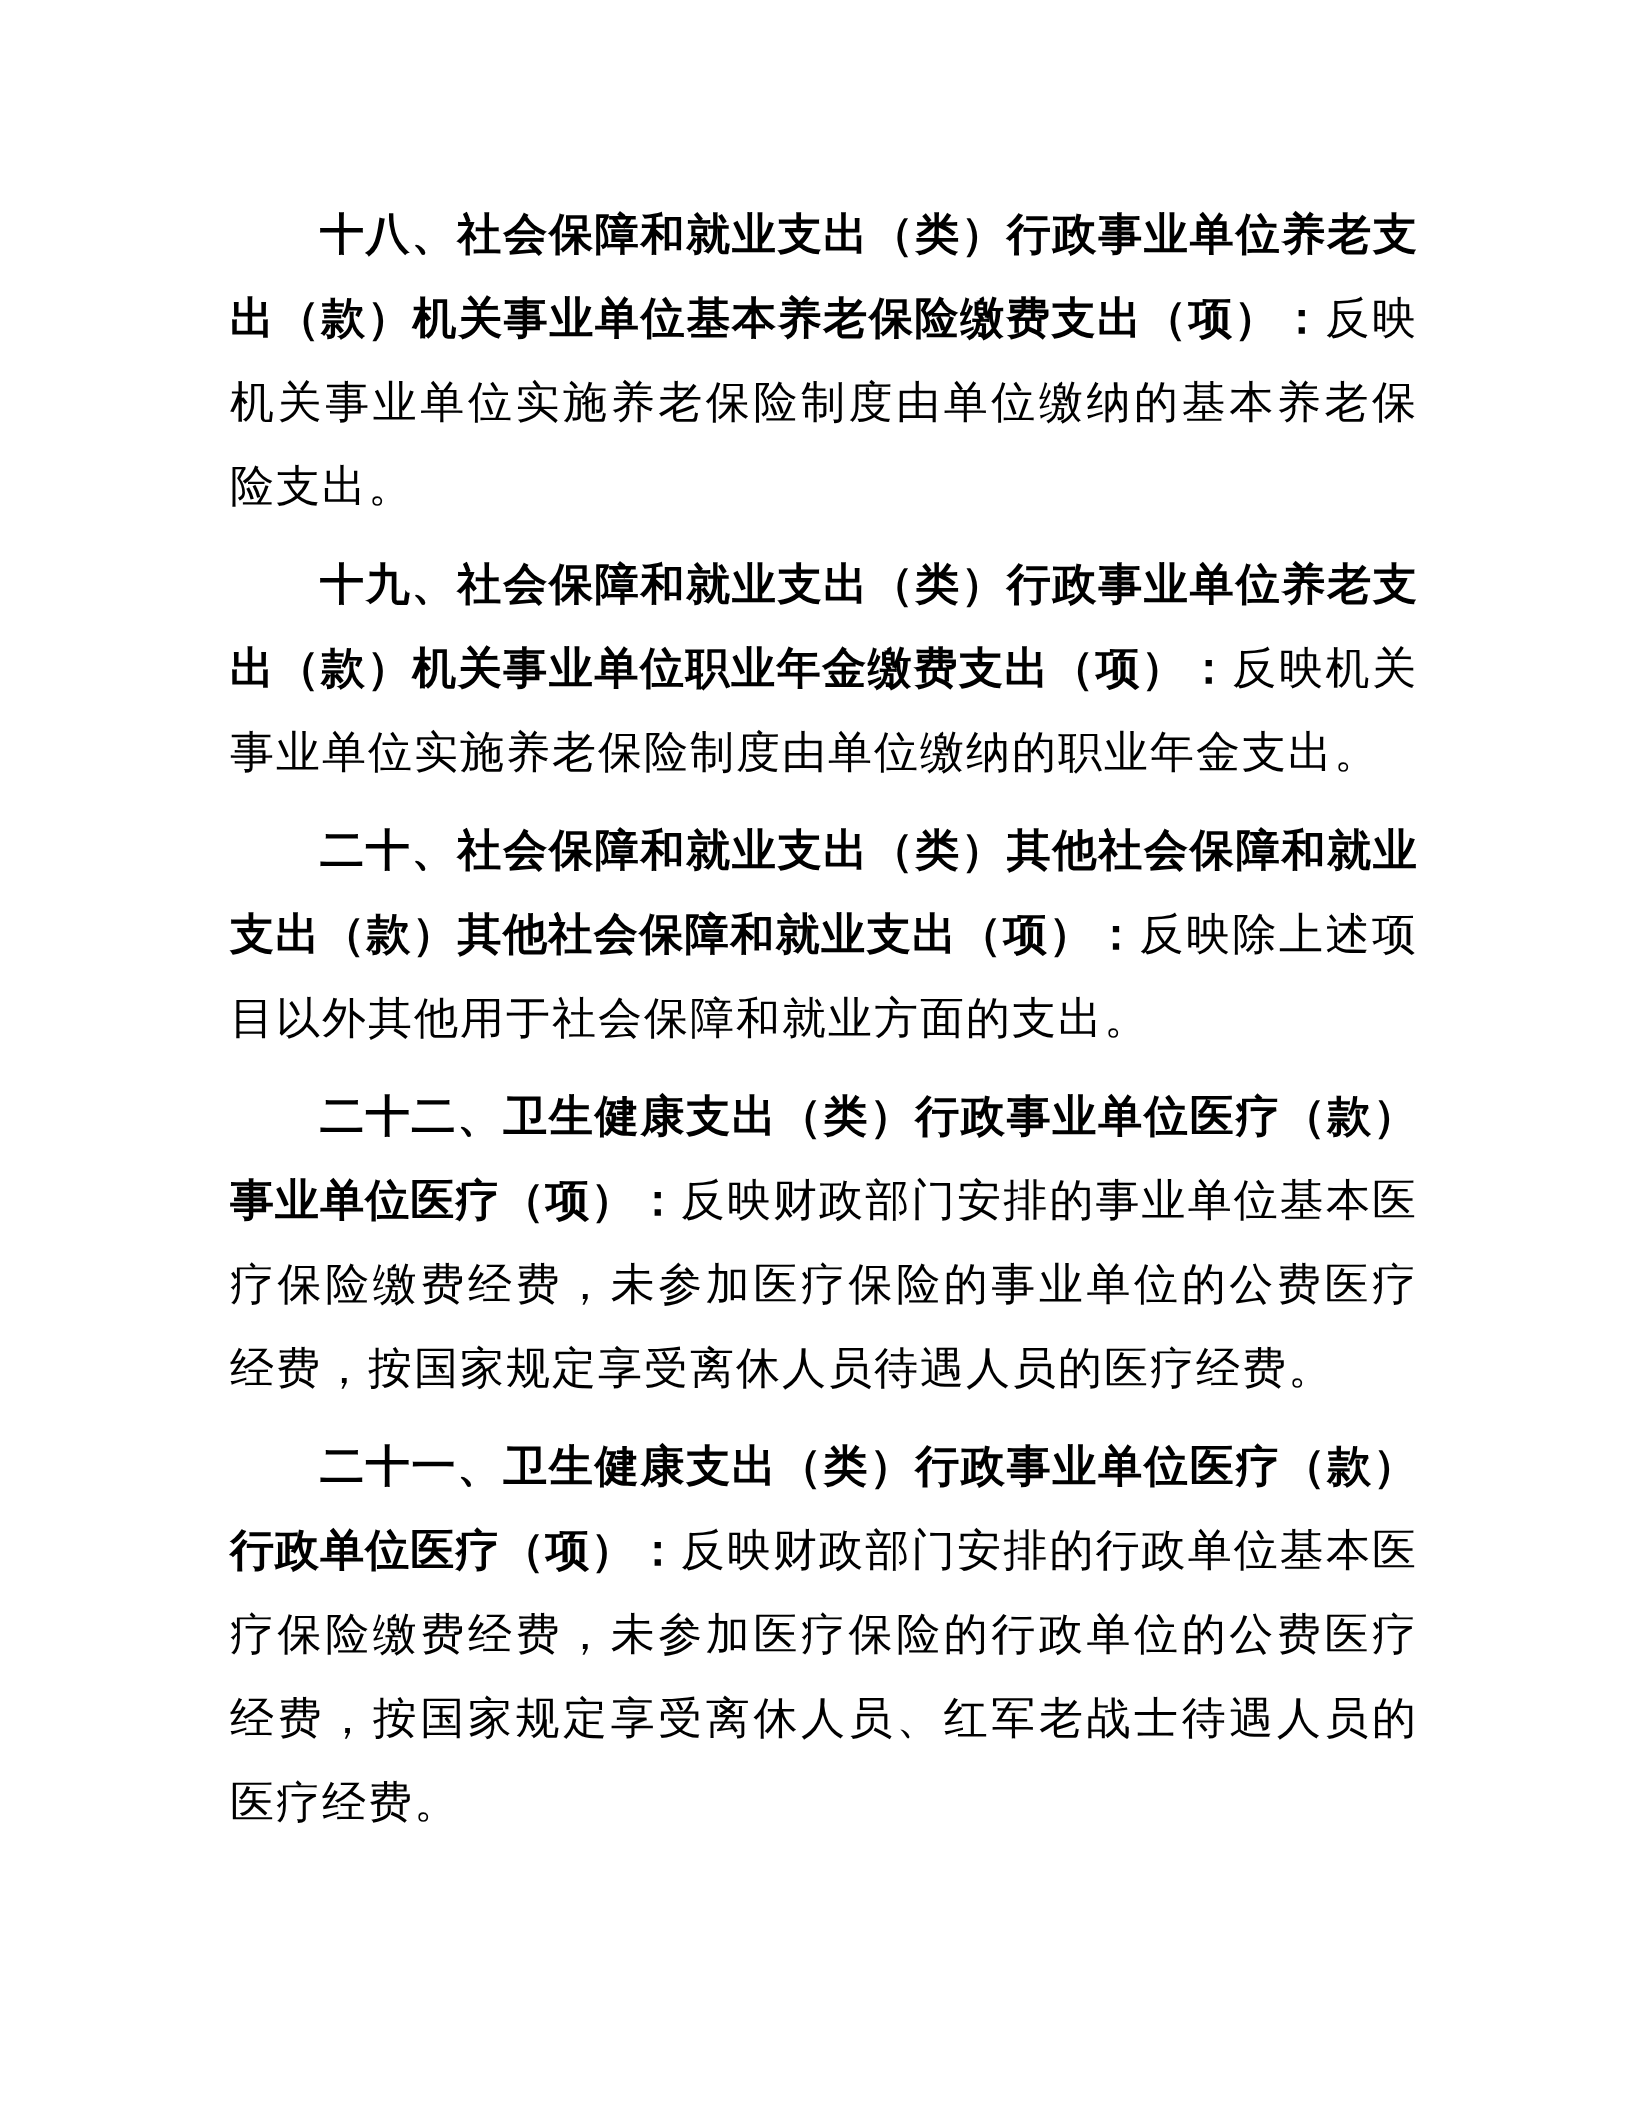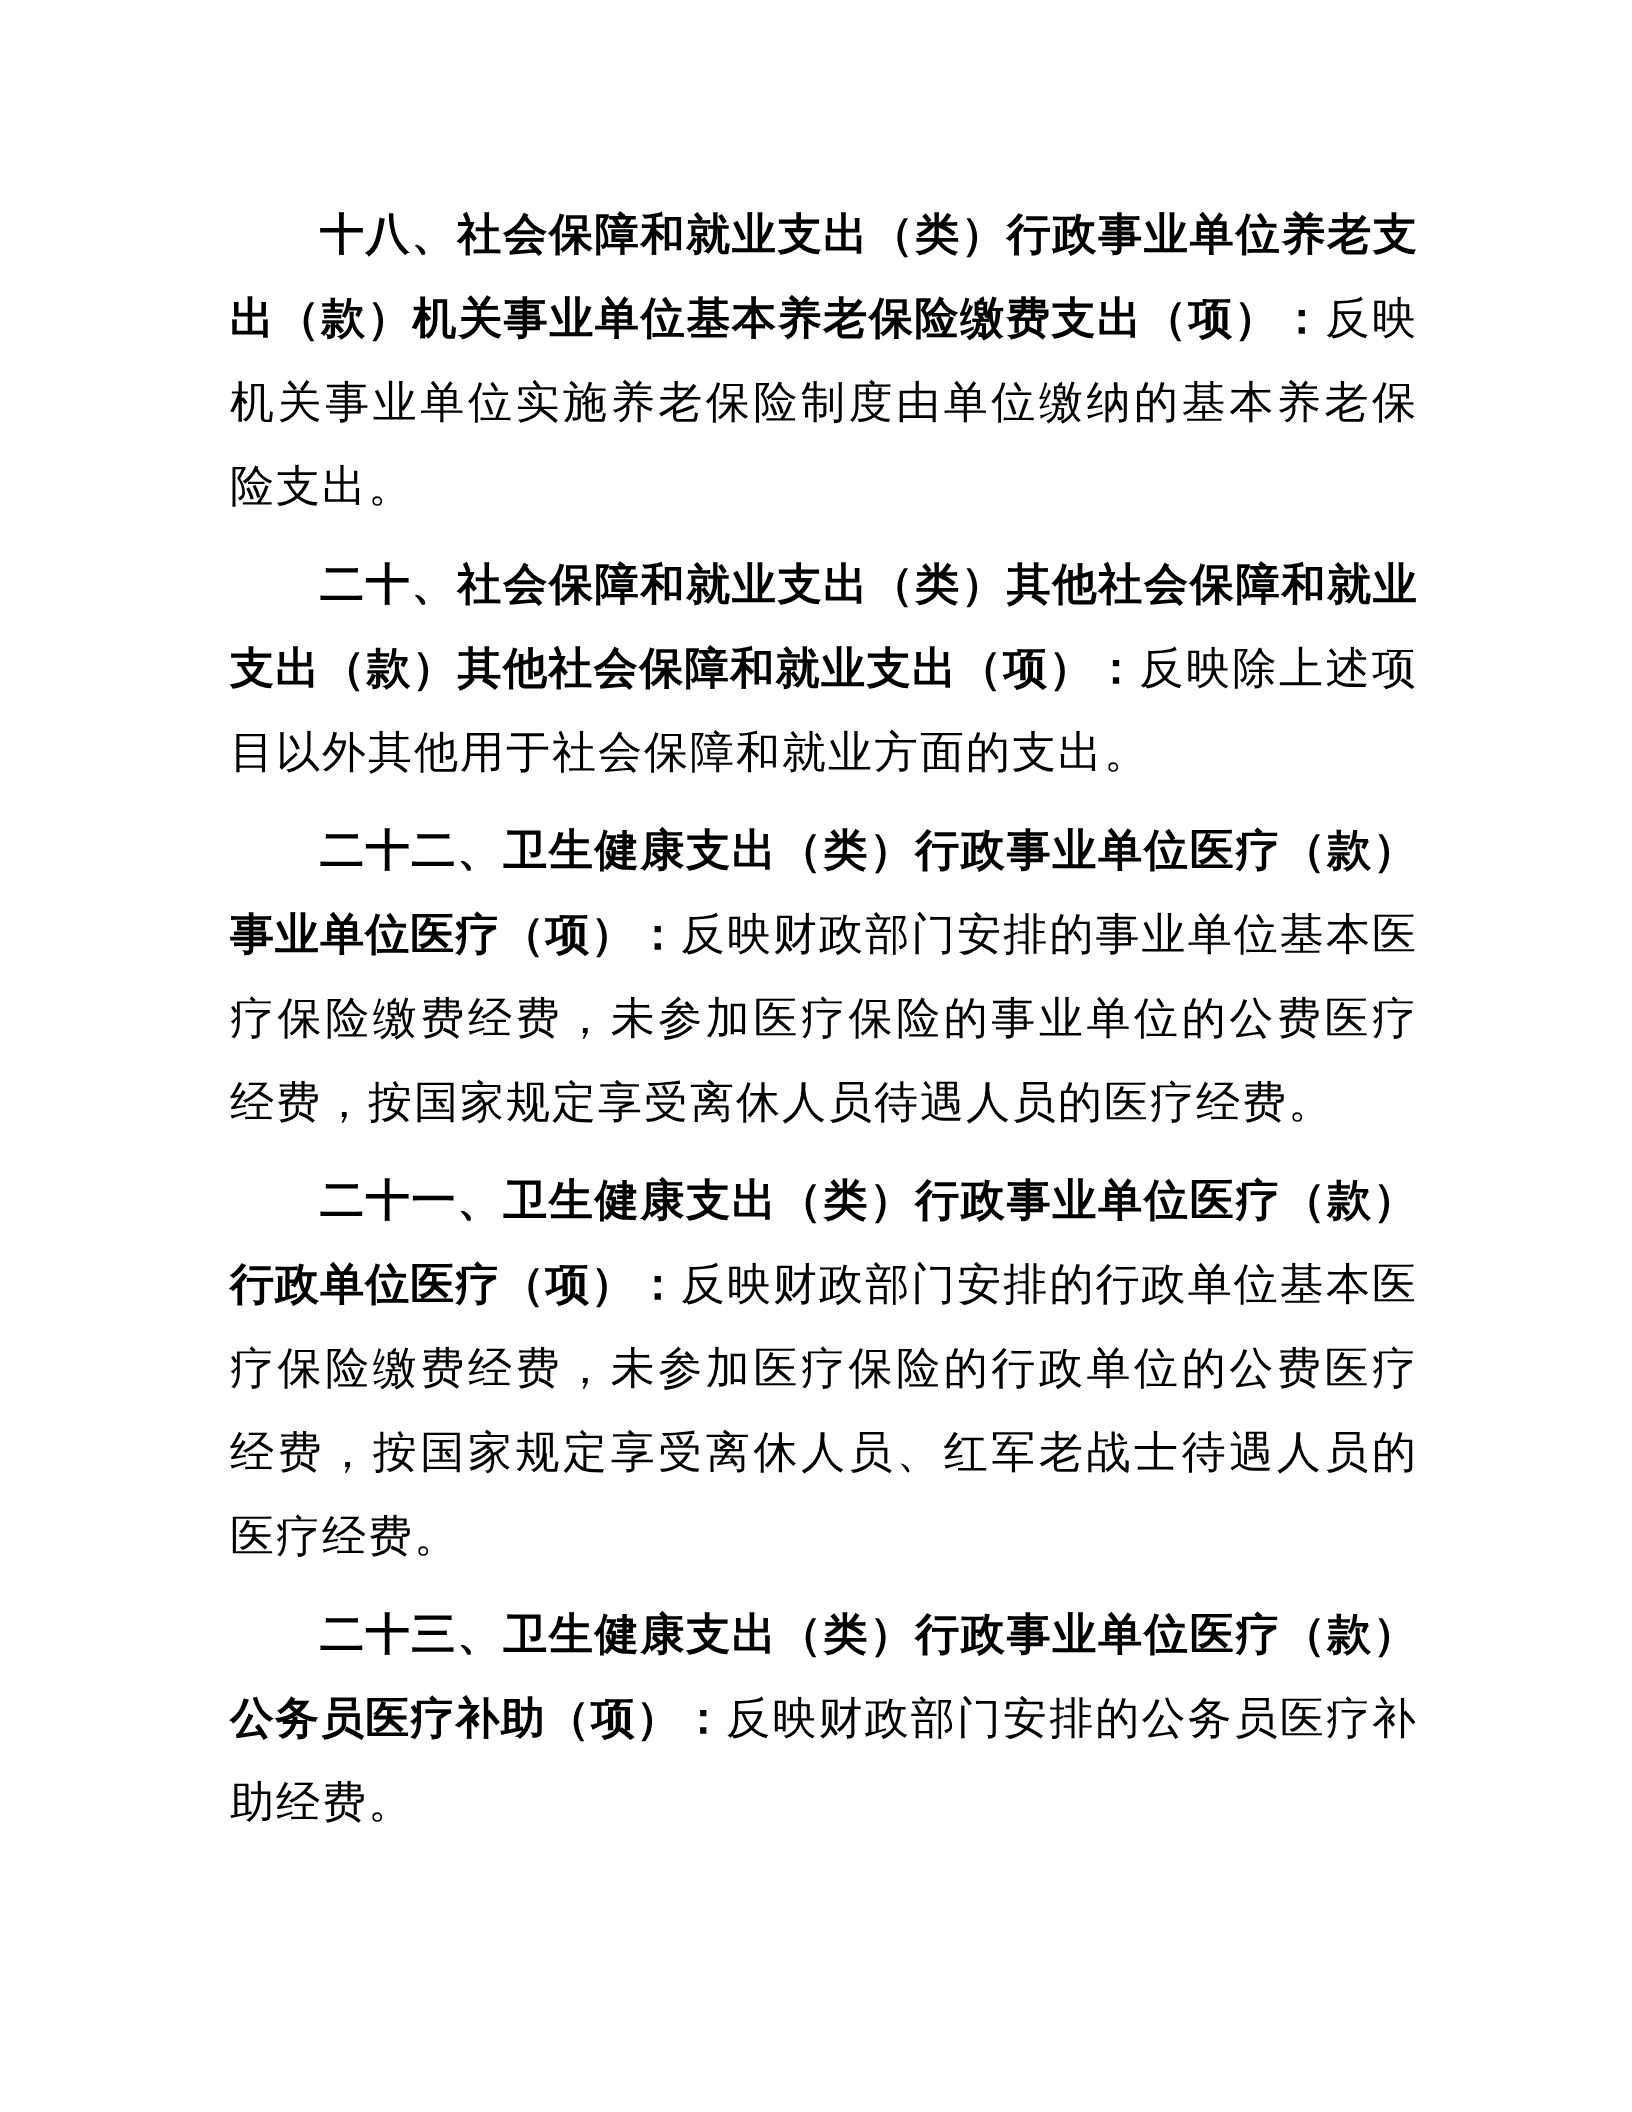--- a/index.html
+++ b/index.html
@@ -41,23 +41,23 @@
     }
   </style>
 </head>
 <body>
 
 <div class="page">
   <div class="content">
 
     <p class="para"><span class="para-lead">十八、社会保障和就业支出（类）行政事业单位养老支出（款）机关事业单位基本养老保险缴费支出（项）：</span><span class="para-tail">反映机关事业单位实施养老保险制度由单位缴纳的基本养老保险支出。</span></p>
 
+    <p class="para"><span class="para-lead">十九、社会保障和就业支出（类）行政事业单位养老支出（款）机关事业单位职业年金缴费支出（项）：</span><span class="para-tail">反映机关事业单位实施养老保险制度由单位缴纳的职业年金支出。</span></p>
 
     <p class="para"><span class="para-lead">二十、社会保障和就业支出（类）其他社会保障和就业支出（款）其他社会保障和就业支出（项）：</span><span class="para-tail">反映除上述项目以外其他用于社会保障和就业方面的支出。</span></p>
 
     <p class="para"><span class="para-lead">二十二、卫生健康支出（类）行政事业单位医疗（款）事业单位医疗（项）：</span><span class="para-tail">反映财政部门安排的事业单位基本医疗保险缴费经费，未参加医疗保险的事业单位的公费医疗经费，按国家规定享受离休人员待遇人员的医疗经费。</span></p>
 
     <p class="para"><span class="para-lead">二十一、卫生健康支出（类）行政事业单位医疗（款）行政单位医疗（项）：</span><span class="para-tail">反映财政部门安排的行政单位基本医疗保险缴费经费，未参加医疗保险的行政单位的公费医疗经费，按国家规定享受离休人员、红军老战士待遇人员的医疗经费。</span></p>
 
-    <p class="para"><span class="para-lead">二十三、卫生健康支出（类）行政事业单位医疗（款）公务员医疗补助（项）：</span><span class="para-tail">反映财政部门安排的公务员医疗补助经费。</span></p>
 
   </div>
 </div>
 
 </body></html>

